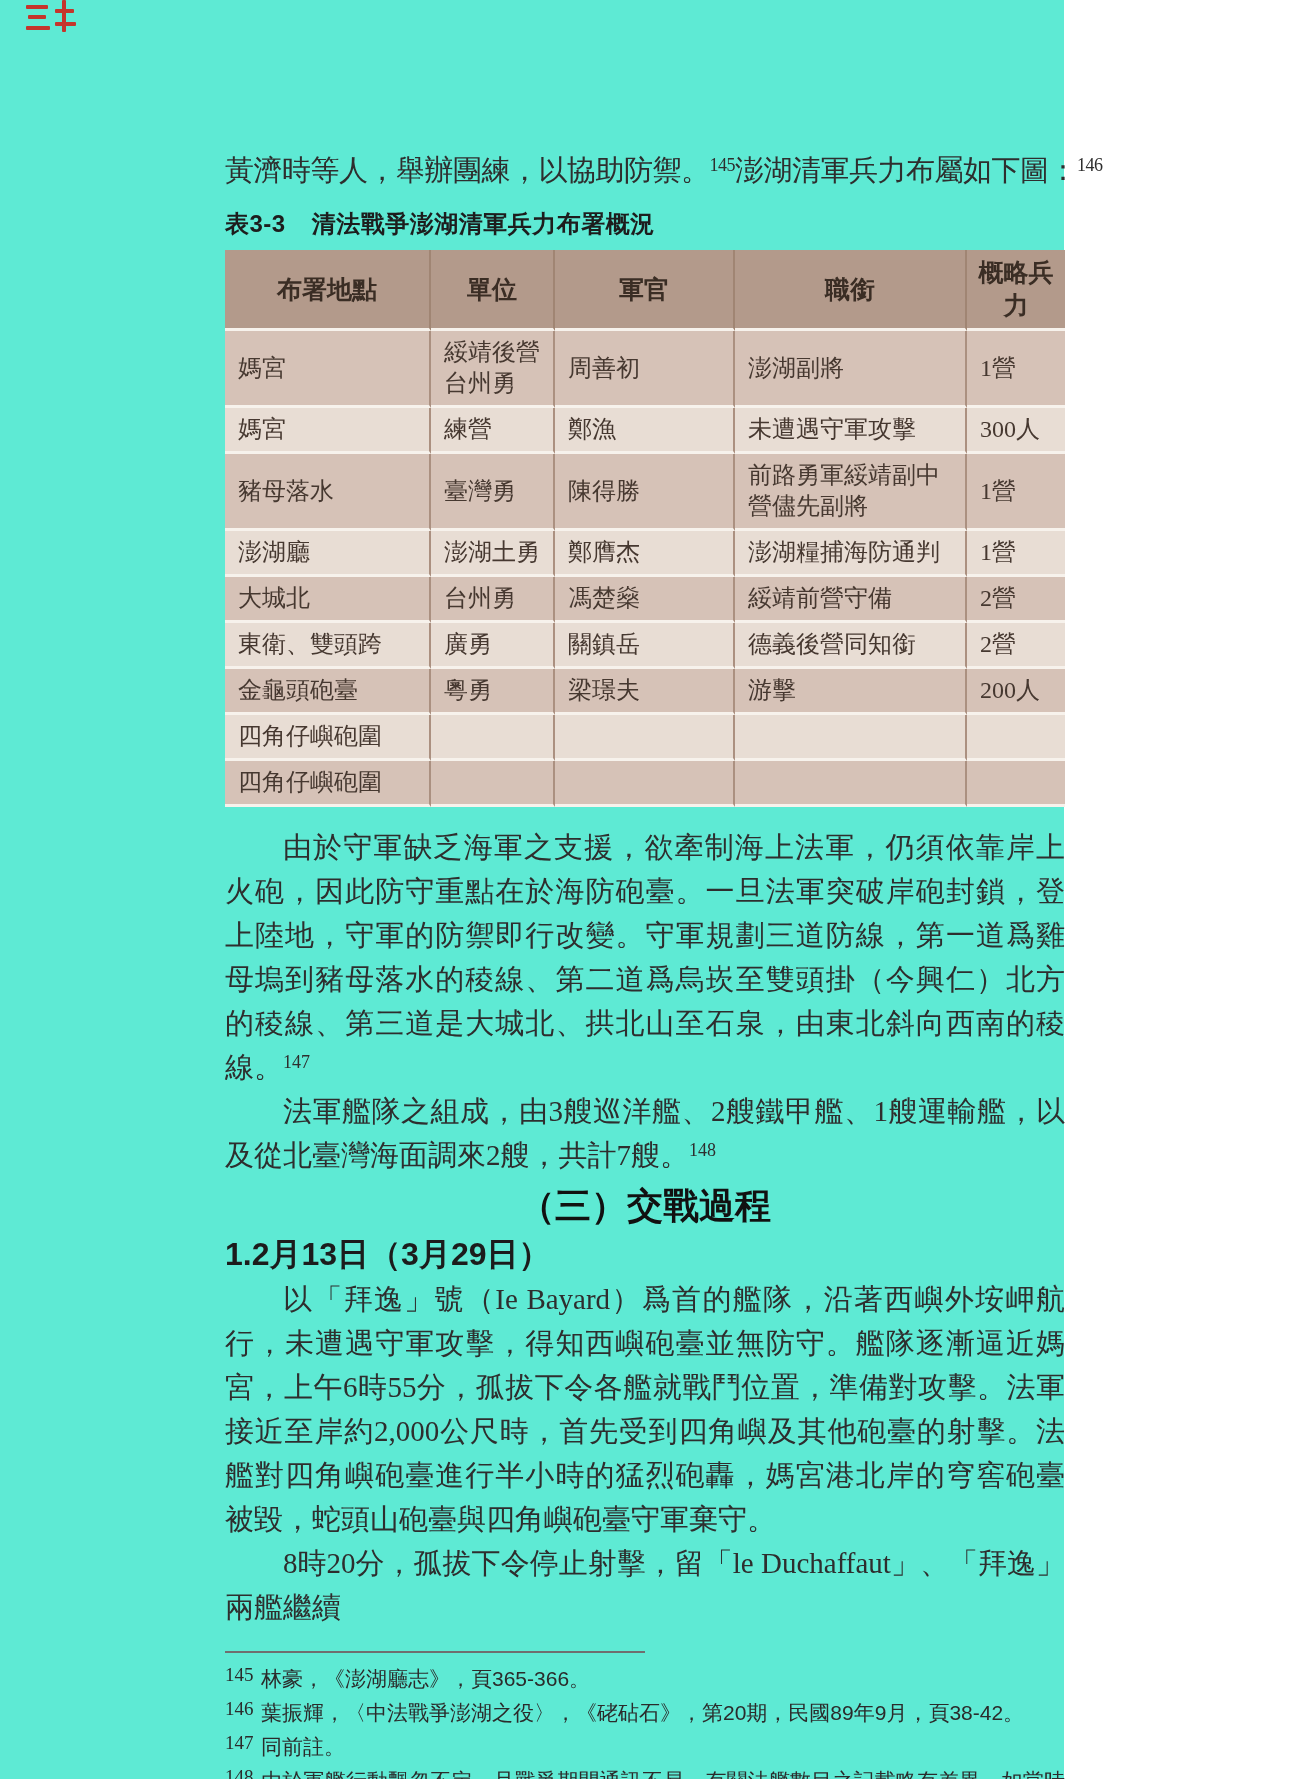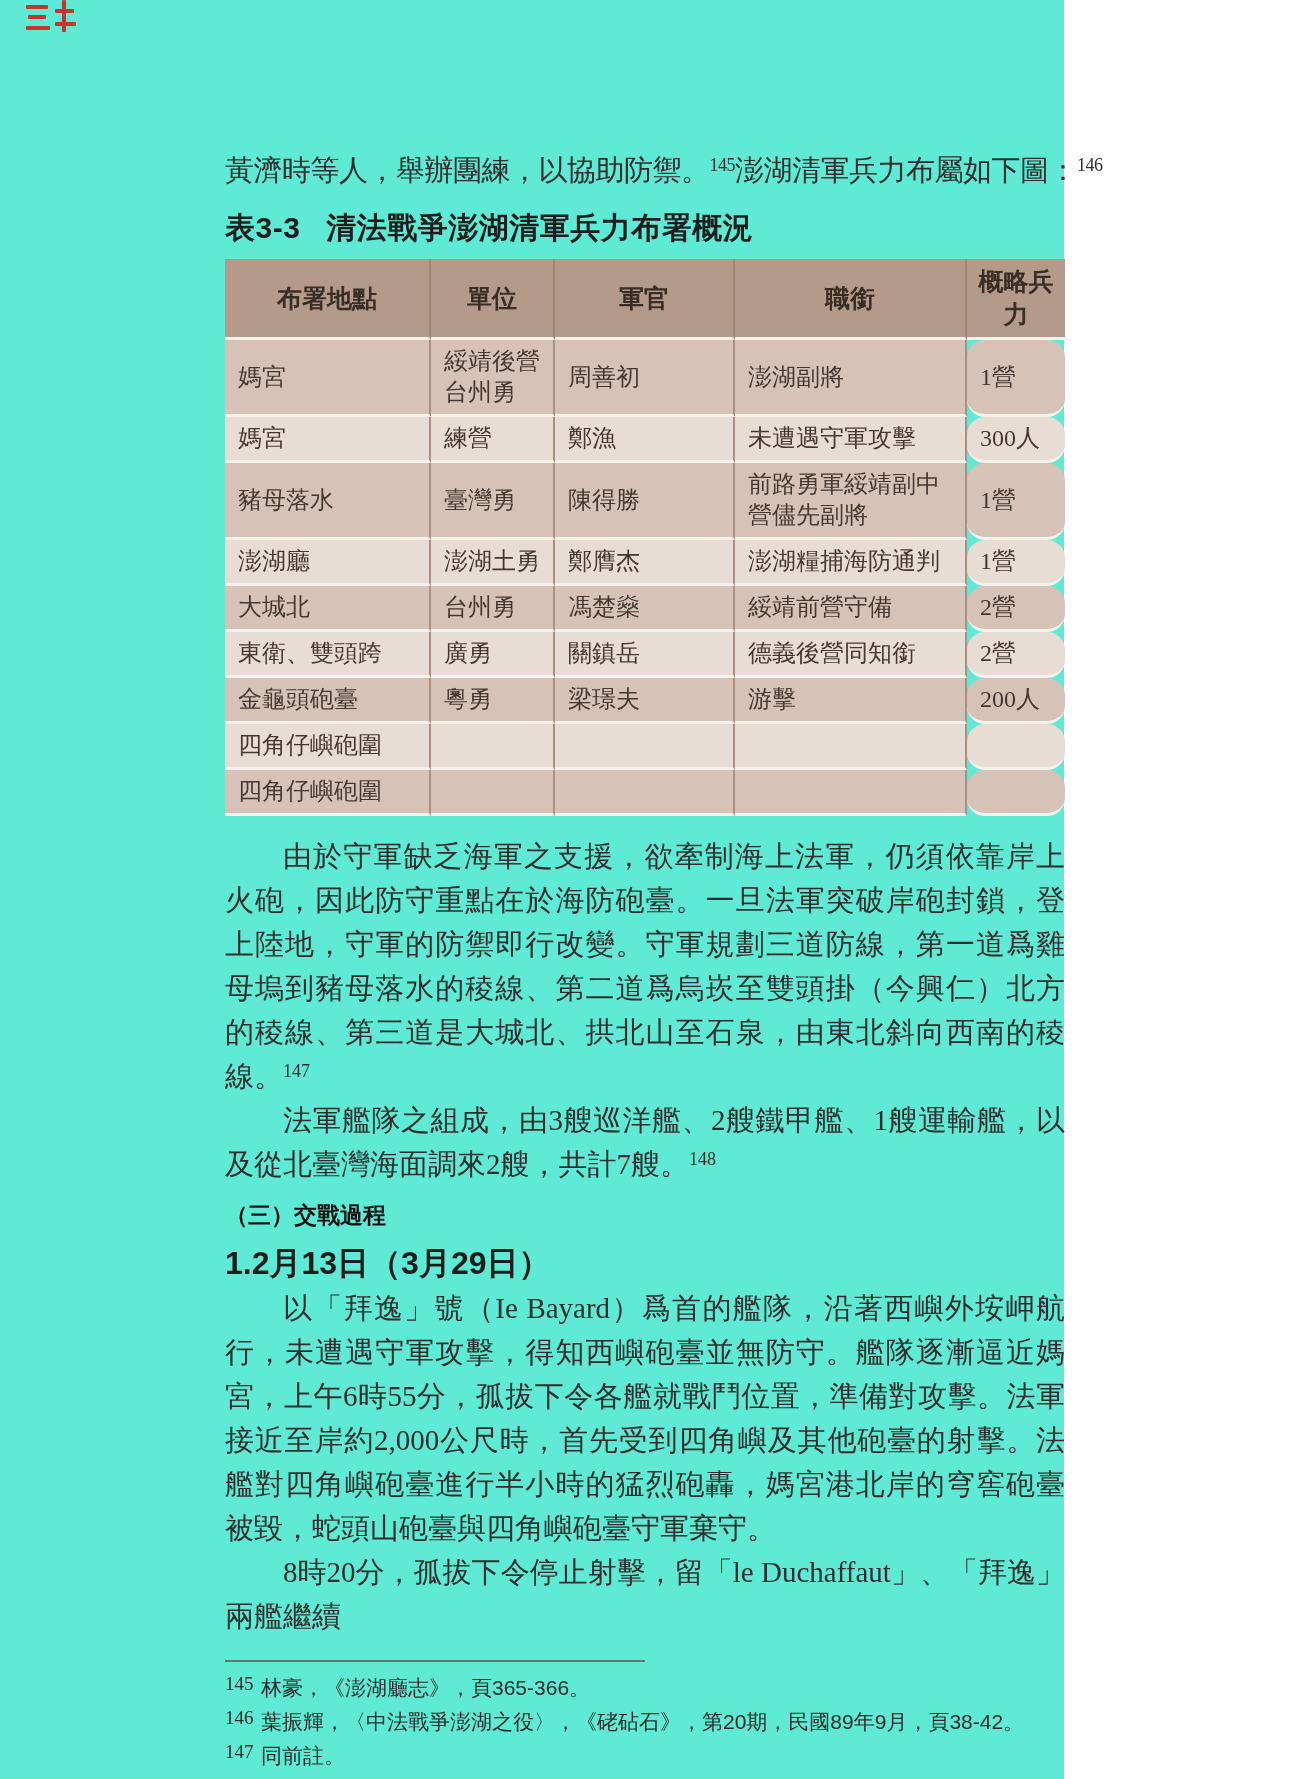--- a/index.html
+++ b/index.html
@@ -35,21 +35,21 @@
     font-size:18px;
     vertical-align:9px;
     line-height:0;
     font-family:"Liberation Serif","DejaVu Serif",serif;
   }
 
   .table-title{
     margin:16px 0 10px 0;
     font-family:"Liberation Sans","DejaVu Sans",sans-serif;
     font-weight:bold;
-    font-size:30px;color:#1d1d1d;
+    font-size:24px;color:#1d1d1d;
     letter-spacing:0.5px;
   }
   .table-title .tt-label{margin-right:26px;}
 
   table.deploy{
     border-collapse:separate;border-spacing:0;
     width:840px;table-layout:fixed;
   }
   table.deploy col.c1{width:206px;}
   table.deploy col.c2{width:124px;}
@@ -67,29 +67,29 @@
   table.deploy th:last-child{border-right:none;}
   table.deploy td{
     font-size:24px;color:#463830;
     line-height:31px;
     padding:6px 10px 6px 13px;
     border-right:2px solid #ab9080;
     border-bottom:3px solid #f7f2ec;
     vertical-align:middle;
     text-align:left;
   }
-  table.deploy td:last-child{border-right:none;border-radius:18px;}
+  table.deploy td:last-child{border-right:none;}
   table.deploy tr.dark td{background:#d6c2b7;}
   table.deploy tr.light td{background:#e8ddd4;}
 
   .body-block{margin-top:18px;}
   .section-heading{
     font-family:"Liberation Sans","DejaVu Sans",sans-serif;
-    font-weight:bold;font-size:23px;color:#111;
-    line-height:50px;margin:4px 0 0 0;
+    font-weight:bold;font-size:36px;color:#111;
+    line-height:50px;margin:4px 0 0 0;text-align:center;
   }
   .sub-heading{
     font-family:"Liberation Sans","DejaVu Sans",sans-serif;
     font-size:32px;color:#1c1c1c;
     line-height:46px;margin:0;
   }
 
   .fn-rule{
     border:none;border-top:2px solid #6f6f6f;
     width:420px;margin:22px 0 10px 0;

